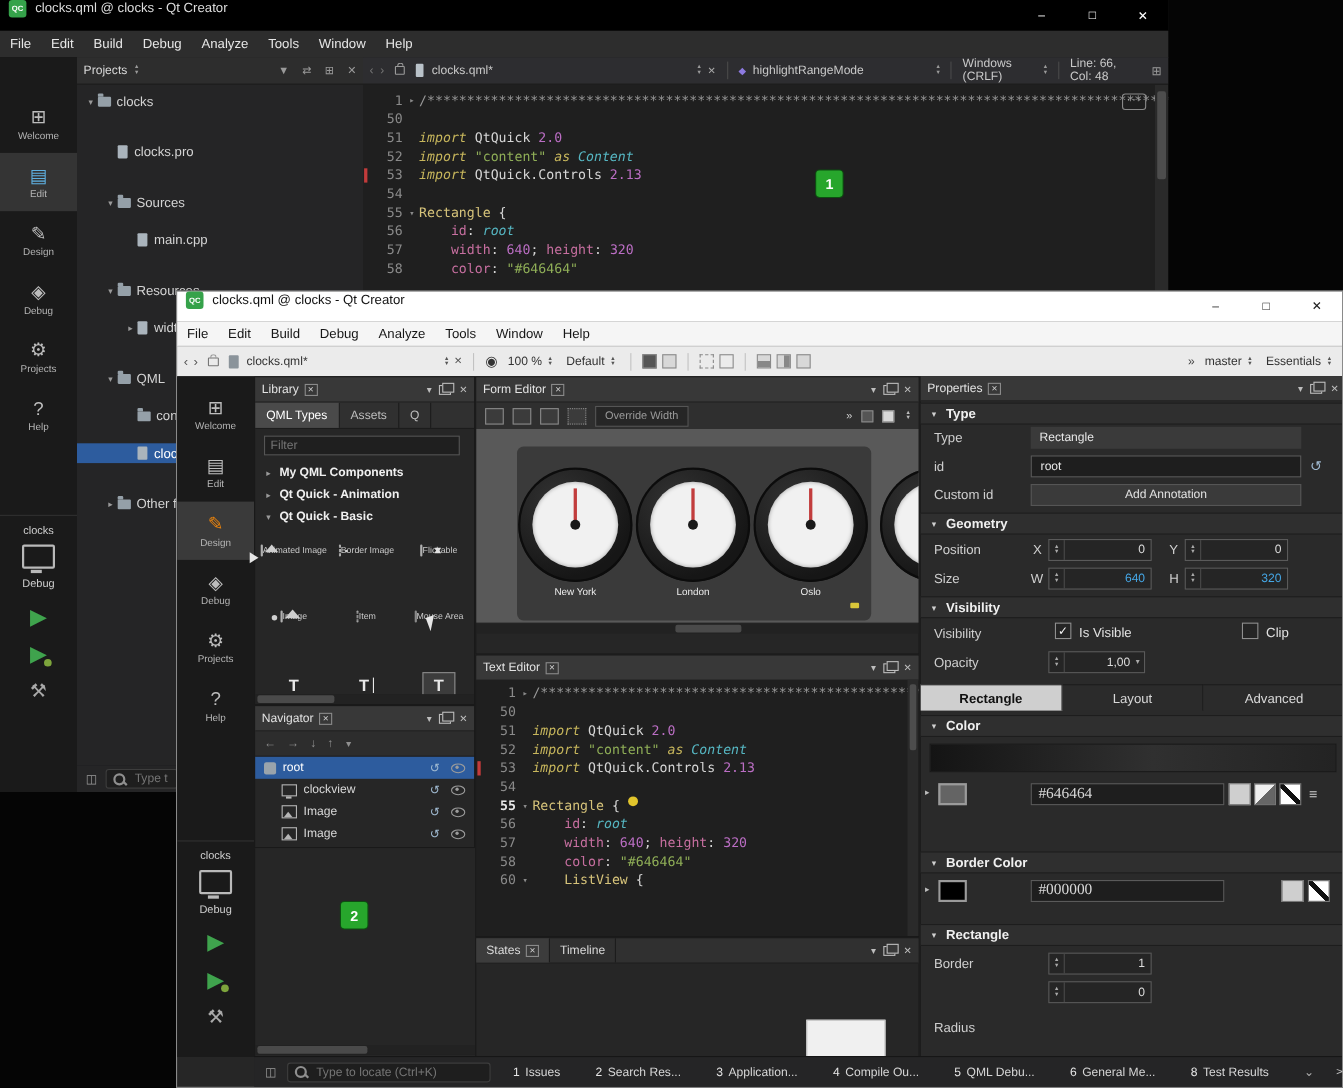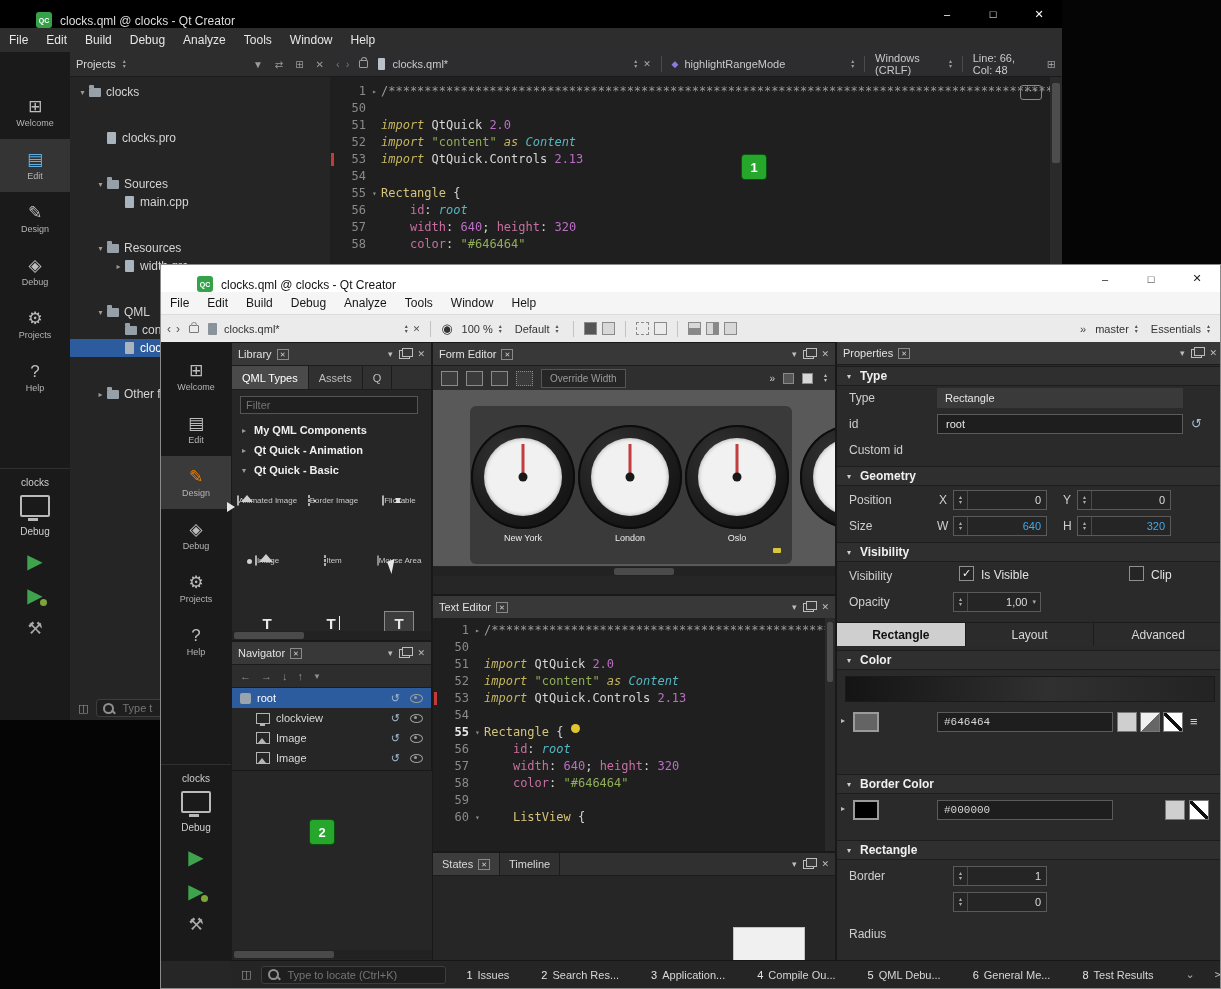--- a/index.html
+++ b/index.html
@@ -6,21 +6,21 @@
   #canvas{position:relative;width:1221px;height:989px;overflow:hidden;background:#050505;
     font-family:"Liberation Sans","DejaVu Sans",sans-serif;-webkit-font-smoothing:antialiased;}
   .abs{position:absolute;}
   .mono{font-family:"DejaVu Sans Mono",monospace;}
 
   
   #bgwin{left:0;top:0;width:1062px;height:720px;background:#1e1e1e;}
   #fgwin{left:160px;top:264px;width:1061px;height:725px;background:#262626;border:1px solid #8a8a8a;box-sizing:border-box;z-index:5;}
 
   
-  .tbar{height:28px;display:flex;align-items:flex-end;font-size:12px;padding-left:28px;}
+  .tbar{height:28px;display:flex;align-items:flex-start;font-size:12px;}
   .tbar.dark{background:#000;color:#ddd;}
   .tbar.light{background:#fff;color:#111;height:27px;}
   .qc{width:16px;height:16px;margin:0 8px;background:#35a24a;border-radius:3px;color:#fff;font-size:7px;font-weight:bold;
       display:flex;align-items:center;justify-content:center;}
   .winbtns{margin-left:auto;display:flex;height:100%;}
   .winbtn{width:46px;height:100%;display:flex;align-items:center;justify-content:center;font-size:11px;}
   .tbar.dark .winbtn{color:#fff;} .tbar.light .winbtn{color:#222;}
 
   
   .mbar{height:24px;display:flex;align-items:center;font-size:12px;}
@@ -48,21 +48,21 @@
   #bgprojects{left:70px;top:52px;width:260px;bottom:24px;background:#252526;border-right:1px solid #161616;}
   .phead{height:24px;background:#2d2d2d;border-bottom:1px solid #1b1b1b;display:flex;align-items:center;font-size:11px;color:#d8d8d8;padding:0 6px;gap:4px;}
   .phico{color:#9a9a9a;font-size:10px;margin-left:8px;}
   .updn{display:inline-flex;flex-direction:column;line-height:5px;font-size:6px;color:#9a9a9a;margin-left:3px;}
   .trow{height:18px;display:flex;align-items:center;font-size:12px;color:#d4d4d4;}
   .trow.sel{background:#2d5c9e;color:#fff;}
   .tarrow{width:13px;text-align:center;font-size:8px;color:#9a9a9a;flex:none;}
   .ifolder{width:12px;height:9px;background:#95a0a8;border-radius:1px;position:relative;margin-right:5px;flex:none;}
   .ifolder::before{content:"";position:absolute;top:-3px;left:0;width:5px;height:3px;background:#95a0a8;border-radius:1px 1px 0 0;}
   .ifile{width:9px;height:12px;background:#aab4bc;border-radius:1px;margin-right:6px;flex:none;}
-  .lvl0{padding-left:6px;} .lvl1{padding-left:24px;margin-top:28px;} .lvl2{padding-left:42px;}
+  .lvl0{padding-left:6px;} .lvl1{padding-left:24px;margin-top:28px;} .lvl2{padding-left:42px;margin-top:16px;}
 
   
   .edbar{height:24px;background:#2d2d30;border-bottom:1px solid #1a1a1a;display:flex;align-items:center;font-size:11px;color:#c9c9c9;padding:0 6px;gap:6px;}
   .dim{color:#777;}
   .lock{width:8px;height:6px;border:1px solid #9a9a9a;border-radius:1px;position:relative;margin:0 4px;}
   .lock::before{content:"";position:absolute;left:1px;top:-4px;width:4px;height:3px;border:1px solid #9a9a9a;border-bottom:none;border-radius:3px 3px 0 0;}
   .fdoc{width:9px;height:12px;background:#b9c2c9;border-radius:1px;margin-right:2px;}
   .sep{width:1px;height:16px;background:#4a4a4a;margin:0 4px;}
   .sepl{width:1px;height:16px;background:#c2c2c2;margin:0 5px;}
   .diamond{color:#8d7ae0;font-size:9px;}
@@ -175,21 +175,21 @@
   .spin .val{flex:1;text-align:right;padding-right:5px;font-size:11px;color:#dcdcdc;}
   .spin .val.blue{color:#45a7e6;}
   .spin .dd{font-size:7px;color:#aaa;padding-right:4px;}
   .cb{position:absolute;width:15px;height:15px;background:#252525;border:1px solid #8f8f8f;display:flex;align-items:center;justify-content:center;color:#f5f5f5;font-size:11px;box-sizing:border-box;}
   .cblabel{position:absolute;font-size:12px;color:#e2e2e2;}
   .ptabs{position:absolute;left:0;right:0;height:24px;display:flex;}
   .ptab{flex:1;display:flex;align-items:center;justify-content:center;font-size:12px;color:#d8d8d8;background:#2b2b2b;border-right:1px solid #1c1c1c;border-top:1px solid #1c1c1c;}
   .ptab.active{background:#cfcfcf;color:#111;font-weight:bold;}
   .gbar{position:absolute;height:26px;background:linear-gradient(to right,#141414,#303030 55%,#232323);border:1px solid #1a1a1a;box-sizing:border-box;}
   .swatch{position:absolute;width:26px;height:20px;border:2px solid #9a9a9a;box-sizing:border-box;}
-  .hexfield{position:absolute;height:20px;background:#1e1e1e;border:1px solid #5a5a5a;color:#d6d6d6;font-size:11px;display:flex;align-items:center;padding-left:6px;box-sizing:border-box;font-family:Liberation Mono, monospace;}
+  .hexfield{position:absolute;height:20px;background:#1e1e1e;border:1px solid #5a5a5a;color:#d6d6d6;font-size:14px;display:flex;align-items:center;padding-left:6px;box-sizing:border-box;font-family:Liberation Serif, serif;}
   .sq{position:absolute;width:20px;height:20px;border:1px solid #777;box-sizing:border-box;}
   .sq.grey{background:#cfcfcf;}
   .sq.grad{background:linear-gradient(135deg,#f0f0f0 50%,#666 50%);}
   .sq.diag{background:linear-gradient(45deg,#fff 42%,#111 42%,#111 58%,#fff 58%);}
   .menuico{position:absolute;color:#cfcfcf;font-size:13px;}
   .triexp{position:absolute;color:#bdbdbd;font-size:8px;}
 
   
   .sbar{position:absolute;background:#252526;display:flex;align-items:center;font-size:11px;color:#cfcfcf;}
   .mag{width:7px;height:7px;border:2px solid #8f8f8f;border-radius:50%;position:relative;flex:none;}
@@ -700,21 +700,20 @@
             <div class="cline"><span class="gut">1</span><span class="fold">▸</span><span class="src"><span class="tk-cm">/***********************************************************************************************</span></span></div>
             <div class="cline"><span class="gut">50</span><span class="fold"></span><span class="src"></span></div>
             <div class="cline"><span class="gut">51</span><span class="fold"></span><span class="src"><span class="tk-kw">import </span><span class="tk-pl">QtQuick </span><span class="tk-num">2.0</span></span></div>
             <div class="cline"><span class="gut">52</span><span class="fold"></span><span class="src"><span class="tk-kw">import </span><span class="tk-str">"content" </span><span class="tk-kw">as </span><span class="tk-id">Content</span></span></div>
             <div class="cline"><span class="gut"><i class="gmark"></i><span>53</span></span><span class="fold"></span><span class="src"><span class="tk-kw">import </span><span class="tk-pl">QtQuick.Controls </span><span class="tk-num">2.13</span></span></div>
             <div class="cline"><span class="gut">54</span><span class="fold"></span><span class="src"></span></div>
             <div class="cline curln"><span class="gut">55</span><span class="fold">▾</span><span class="src"><span class="tk-typ">Rectangle </span><span class="tk-pl">{</span></span><span class="bulb"></span></div>
             <div class="cline"><span class="gut">56</span><span class="fold"></span><span class="src"><span class="tk-pl">    </span><span class="tk-prop">id</span><span class="tk-pl">: </span><span class="tk-id">root</span></span></div>
             <div class="cline"><span class="gut">57</span><span class="fold"></span><span class="src"><span class="tk-pl">    </span><span class="tk-prop">width</span><span class="tk-pl">: </span><span class="tk-num">640</span><span class="tk-pl">; </span><span class="tk-prop">height</span><span class="tk-pl">: </span><span class="tk-num">320</span></span></div>
             <div class="cline"><span class="gut">58</span><span class="fold"></span><span class="src"><span class="tk-pl">    </span><span class="tk-prop">color</span><span class="tk-pl">: </span><span class="tk-str">"#646464"</span></span></div>
-            <div class="cline"><span class="gut">59</span><span class="fold"></span><span class="src"></span></div>
             <div class="cline"><span class="gut">60</span><span class="fold">▾</span><span class="src"><span class="tk-pl">    </span><span class="tk-typ">ListView </span><span class="tk-pl">{</span></span></div>
           </div>
           <div class="vsb" style="right:0;width:10px;">
               <i style="top:4px;height:60px;"></i>
             </div>
         </div>
       </div>
 
       <div class="panel" style="left:271px;top:510px;width:404px;height:111px;">
         <div class="stabs">
@@ -752,20 +751,23 @@
         <span class="plabel" style="left:12px;top:49px;">Type</span>
         <div class="pfield" style="left:100px;top:46px;width:246px;">
             <span>Rectangle</span>
           </div>
         <span class="plabel" style="left:12px;top:75px;">id</span>
         <div class="pinput" style="left:100px;top:72px;width:246px;">
             <span>root</span>
           </div>
         <span class="triexp" style="left:354px;top:74px;font-size:13px;color:#9fb9d0;">↺</span>
         <span class="plabel" style="left:12px;top:101px;">Custom id</span>
+        <div class="pbutton" style="left:100px;top:98px;width:246px;">
+            <span>Add Annotation</span>
+          </div>
 
         <div class="sechead" style="top:124px;">
           <span class="tarrow">▾</span>
             <span>Geometry</span>
           </div>
         <span class="plabel" style="left:12px;top:151px;">Position</span>
         <span class="plabel" style="left:102px;top:151px;">X</span>
         <div class="spin" style="left:116px;top:148px;width:94px;">
           <span class="steps">
               <span>▴</span>

